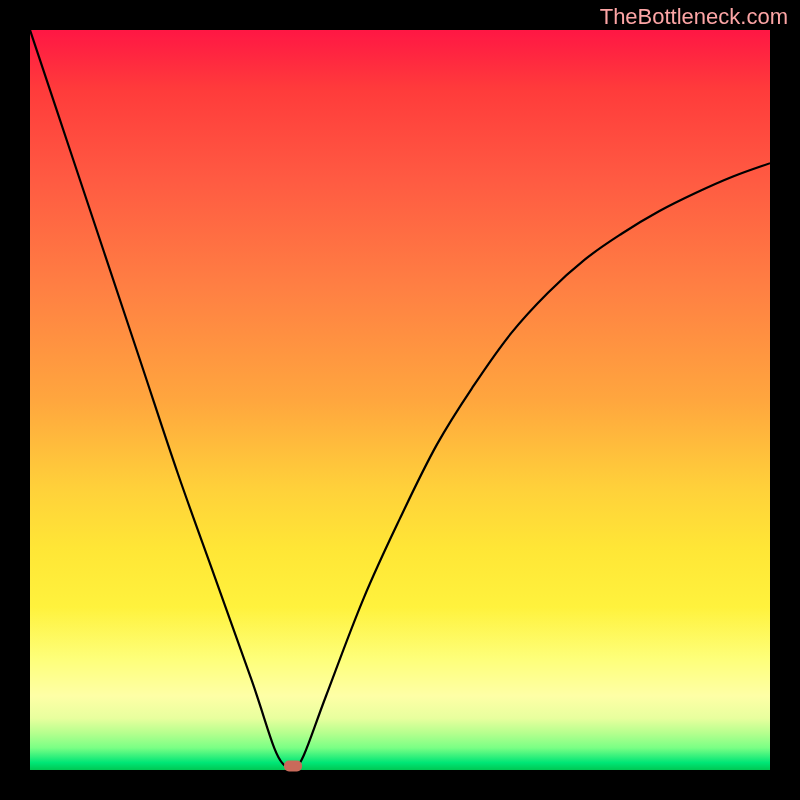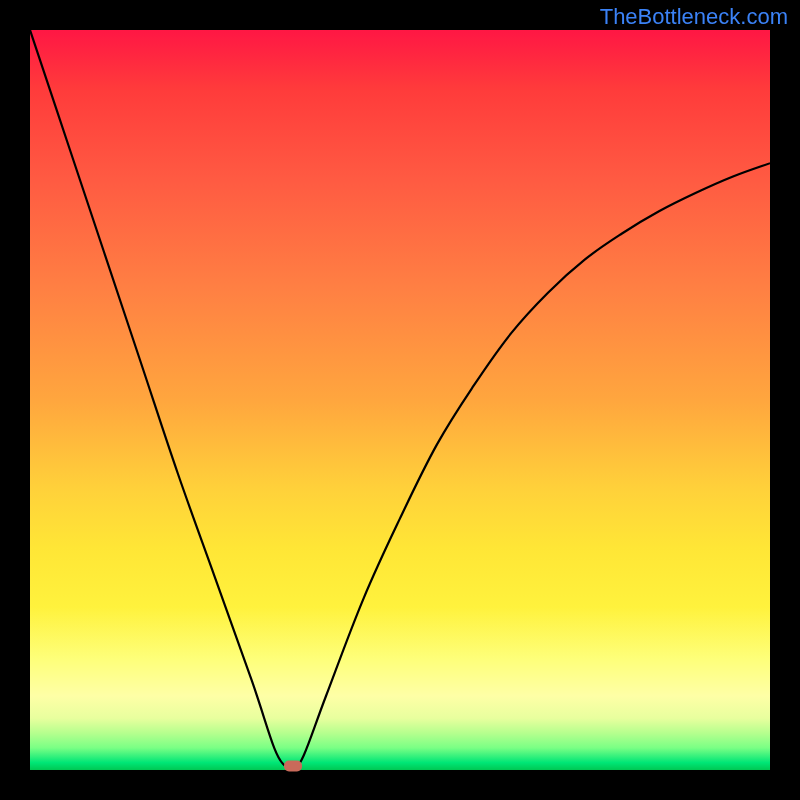--- a/index.html
+++ b/index.html
@@ -9,21 +9,21 @@
     background: #000;
     position: relative;
     overflow: hidden;
   }
   .watermark {
     position: absolute;
     top: 4px;
     right: 12px;
     font-family: Arial, sans-serif;
     font-size: 22px;
-    color: #3b82f6;
+    color: #fca5a5;
     z-index: 10;
   }
   .plot-area {
     position: absolute;
     left: 30px;
     top: 30px;
     width: 740px;
     height: 740px;
     background: linear-gradient(
       to bottom,

